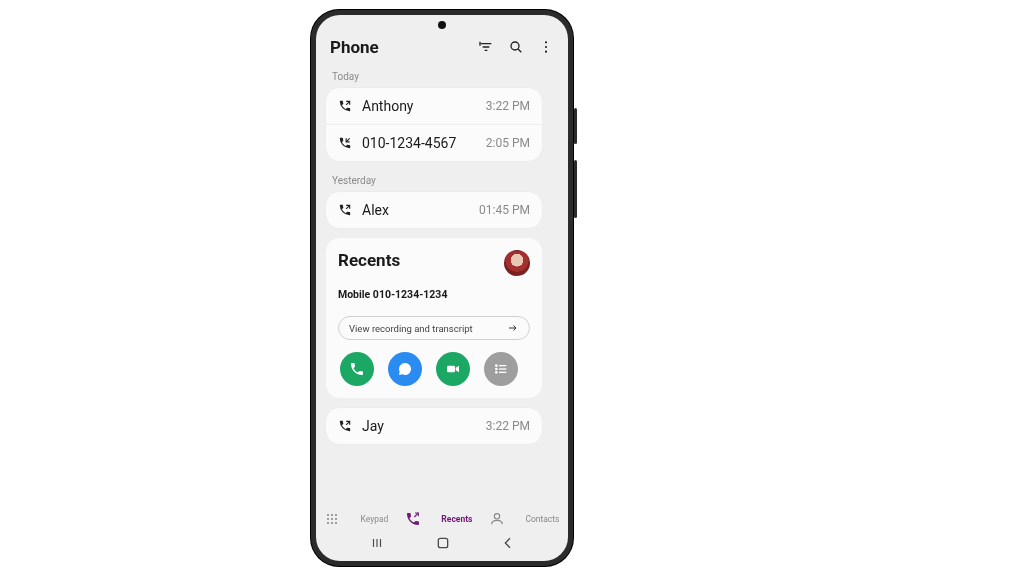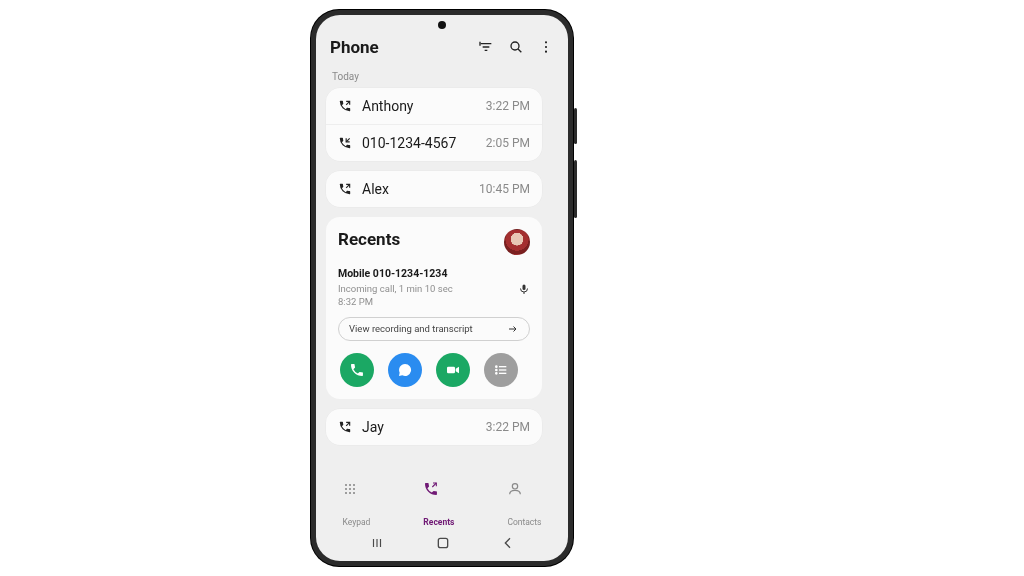--- a/index.html
+++ b/index.html
@@ -23,29 +23,29 @@
 .call-ico{width:14px;height:14px;color:#222;flex:0 0 14px;}
 .name{font-size:14px;flex:1;text-align:left;}
 .time{font-size:12px;color:#8a8a8a;}
 .detail{background:#fbfbfb;border-radius:14px;padding:12px 12px 12px 12px;margin-bottom:10px;}
 .d-head{display:flex;justify-content:space-between;align-items:flex-start;}
 .d-name{font-weight:700;font-size:17px;}
 .avatar{width:26px;height:26px;border-radius:50%;background:radial-gradient(circle at 50% 38%, #e8c7b4 0 33%, #a42f2f 34% 60%, #7c2020 61% 100%);border:1px solid rgba(0,0,0,.06);}
 .d-sub{font-size:10.5px;font-weight:700;margin-top:12px;}
 .d-meta{font-size:9.5px;color:#8f8f8f;line-height:1.4;margin-top:2px;display:flex;justify-content:space-between;align-items:flex-start;gap:8px;}
 .mic{color:#333;width:12px;height:12px;flex:0 0 12px;margin-top:1px;}
-.pill{margin-top:8px;border:1px solid #d0d0d0;border-radius:20px;display:flex;align-items:center;justify-content:space-between;padding:5px 10px;}
+.pill{margin-top:15px;border:1px solid #d0d0d0;border-radius:20px;display:flex;align-items:center;justify-content:space-between;padding:5px 10px;}
 .pill-text{font-size:9.5px;color:#444;}
 .actions{display:flex;gap:14px;margin-top:12px;justify-content:flex-start;padding:0 2px;}
 .fab{width:34px;height:34px;border-radius:50%;display:flex;align-items:center;justify-content:center;color:#fff;}
 .g{background:#1ba864;}
 .b{background:#2a8cf0;}
 .gr{background:#9e9e9e;}
 .bottom-tabs{display:flex;justify-content:space-around;align-items:center;padding:6px 0 2px;}
-.tab{display:flex;flex-direction:column;align-items:flex-start;gap:20px;color:#8a8a8a;}
+.tab{display:flex;align-items:center;gap:20px;color:#8a8a8a;}
 .tab.active{color:#701a75;font-weight:700;}
 .tab-lab{font-size:8.5px;}
 .tab-ic{width:16px;height:16px;}
 .sysnav{display:flex;justify-content:space-around;align-items:center;padding:6px 28px 10px;}
 .sysbtn{color:#4a4a4a;}
 .fade{position:absolute;left:0;right:0;bottom:0;height:14px;background:linear-gradient(to bottom, rgba(239,239,239,0), #efefef);}
 svg{display:block;}
 </style>
 </head>
 <body>
@@ -104,53 +104,41 @@
                     <path d="M6.6 10.8a15 15 0 006.6 6.6l2.2-2.2a1 1 0 011-.25 11 11 0 003.5.56 1 1 0 011 1V20a1 1 0 01-1 1A17 17 0 013 4a1 1 0 011-1h3.5a1 1 0 011 1 11 11 0 00.56 3.5 1 1 0 01-.25 1z"></path>
                     <path d="M20 10l-6 0 0-6" stroke="currentColor" stroke-width="2" fill="none"></path>
                     <line x1="14" y1="10" x2="20" y2="4" stroke="currentColor" stroke-width="2"></line>
                   </svg>
          </span>
          <span class="name">010-1234-4567</span>
          <span class="time">2:05 PM</span>
        </div>
      </div>
 
+     <div class="sec-label">Yesterday</div>
      <div class="card">
        <div class="row">
          <span class="call-ico">
            <svg viewBox="0 0 24 24" width="14" height="14" fill="currentColor">
                     <path d="M6.6 10.8a15 15 0 006.6 6.6l2.2-2.2a1 1 0 011-.25 11 11 0 003.5.56 1 1 0 011 1V20a1 1 0 01-1 1A17 17 0 013 4a1 1 0 011-1h3.5a1 1 0 011 1 11 11 0 00.56 3.5 1 1 0 01-.25 1z"></path>
                     <path d="M14 4l6 0 0 6" stroke="currentColor" stroke-width="2" fill="none"></path>
                     <line x1="20" y1="4" x2="14" y2="10" stroke="currentColor" stroke-width="2"></line>
                   </svg>
          </span>
          <span class="name">Alex</span>
-         <span class="time">10:45 PM</span>
+         <span class="time">01:45 PM</span>
        </div>
      </div>
 
      <div class="detail">
        <div class="d-head">
          <div class="d-name">Recents</div>
          <div class="avatar"></div>
        </div>
        <div class="d-sub">Mobile 010-1234-1234</div>
-       <div class="d-meta">
-         <div>
-           <div>Incoming call, 1 min 10 sec</div>
-           <div>8:32 PM</div>
-         </div>
-         <span class="mic">
-           <svg viewBox="0 0 24 24" width="12" height="12" fill="currentColor">
-                    <rect x="9" y="3" width="6" height="11" rx="3"></rect>
-                    <path d="M5 11a7 7 0 0014 0" stroke="currentColor" stroke-width="2" fill="none"></path>
-                    <line x1="12" y1="18" x2="12" y2="22" stroke="currentColor" stroke-width="2"></line>
-                  </svg>
-         </span>
-       </div>
        <div class="pill">
          <span class="pill-text">View recording and transcript</span>
          <span>
            <svg viewBox="0 0 24 24" width="12" height="12" stroke="#333" stroke-width="2" fill="none">
                     <line x1="4" y1="12" x2="18" y2="12"></line>
                     <polyline points="13 7 18 12 13 17"></polyline>
                   </svg>
          </span>
        </div>
        <div class="actions">

